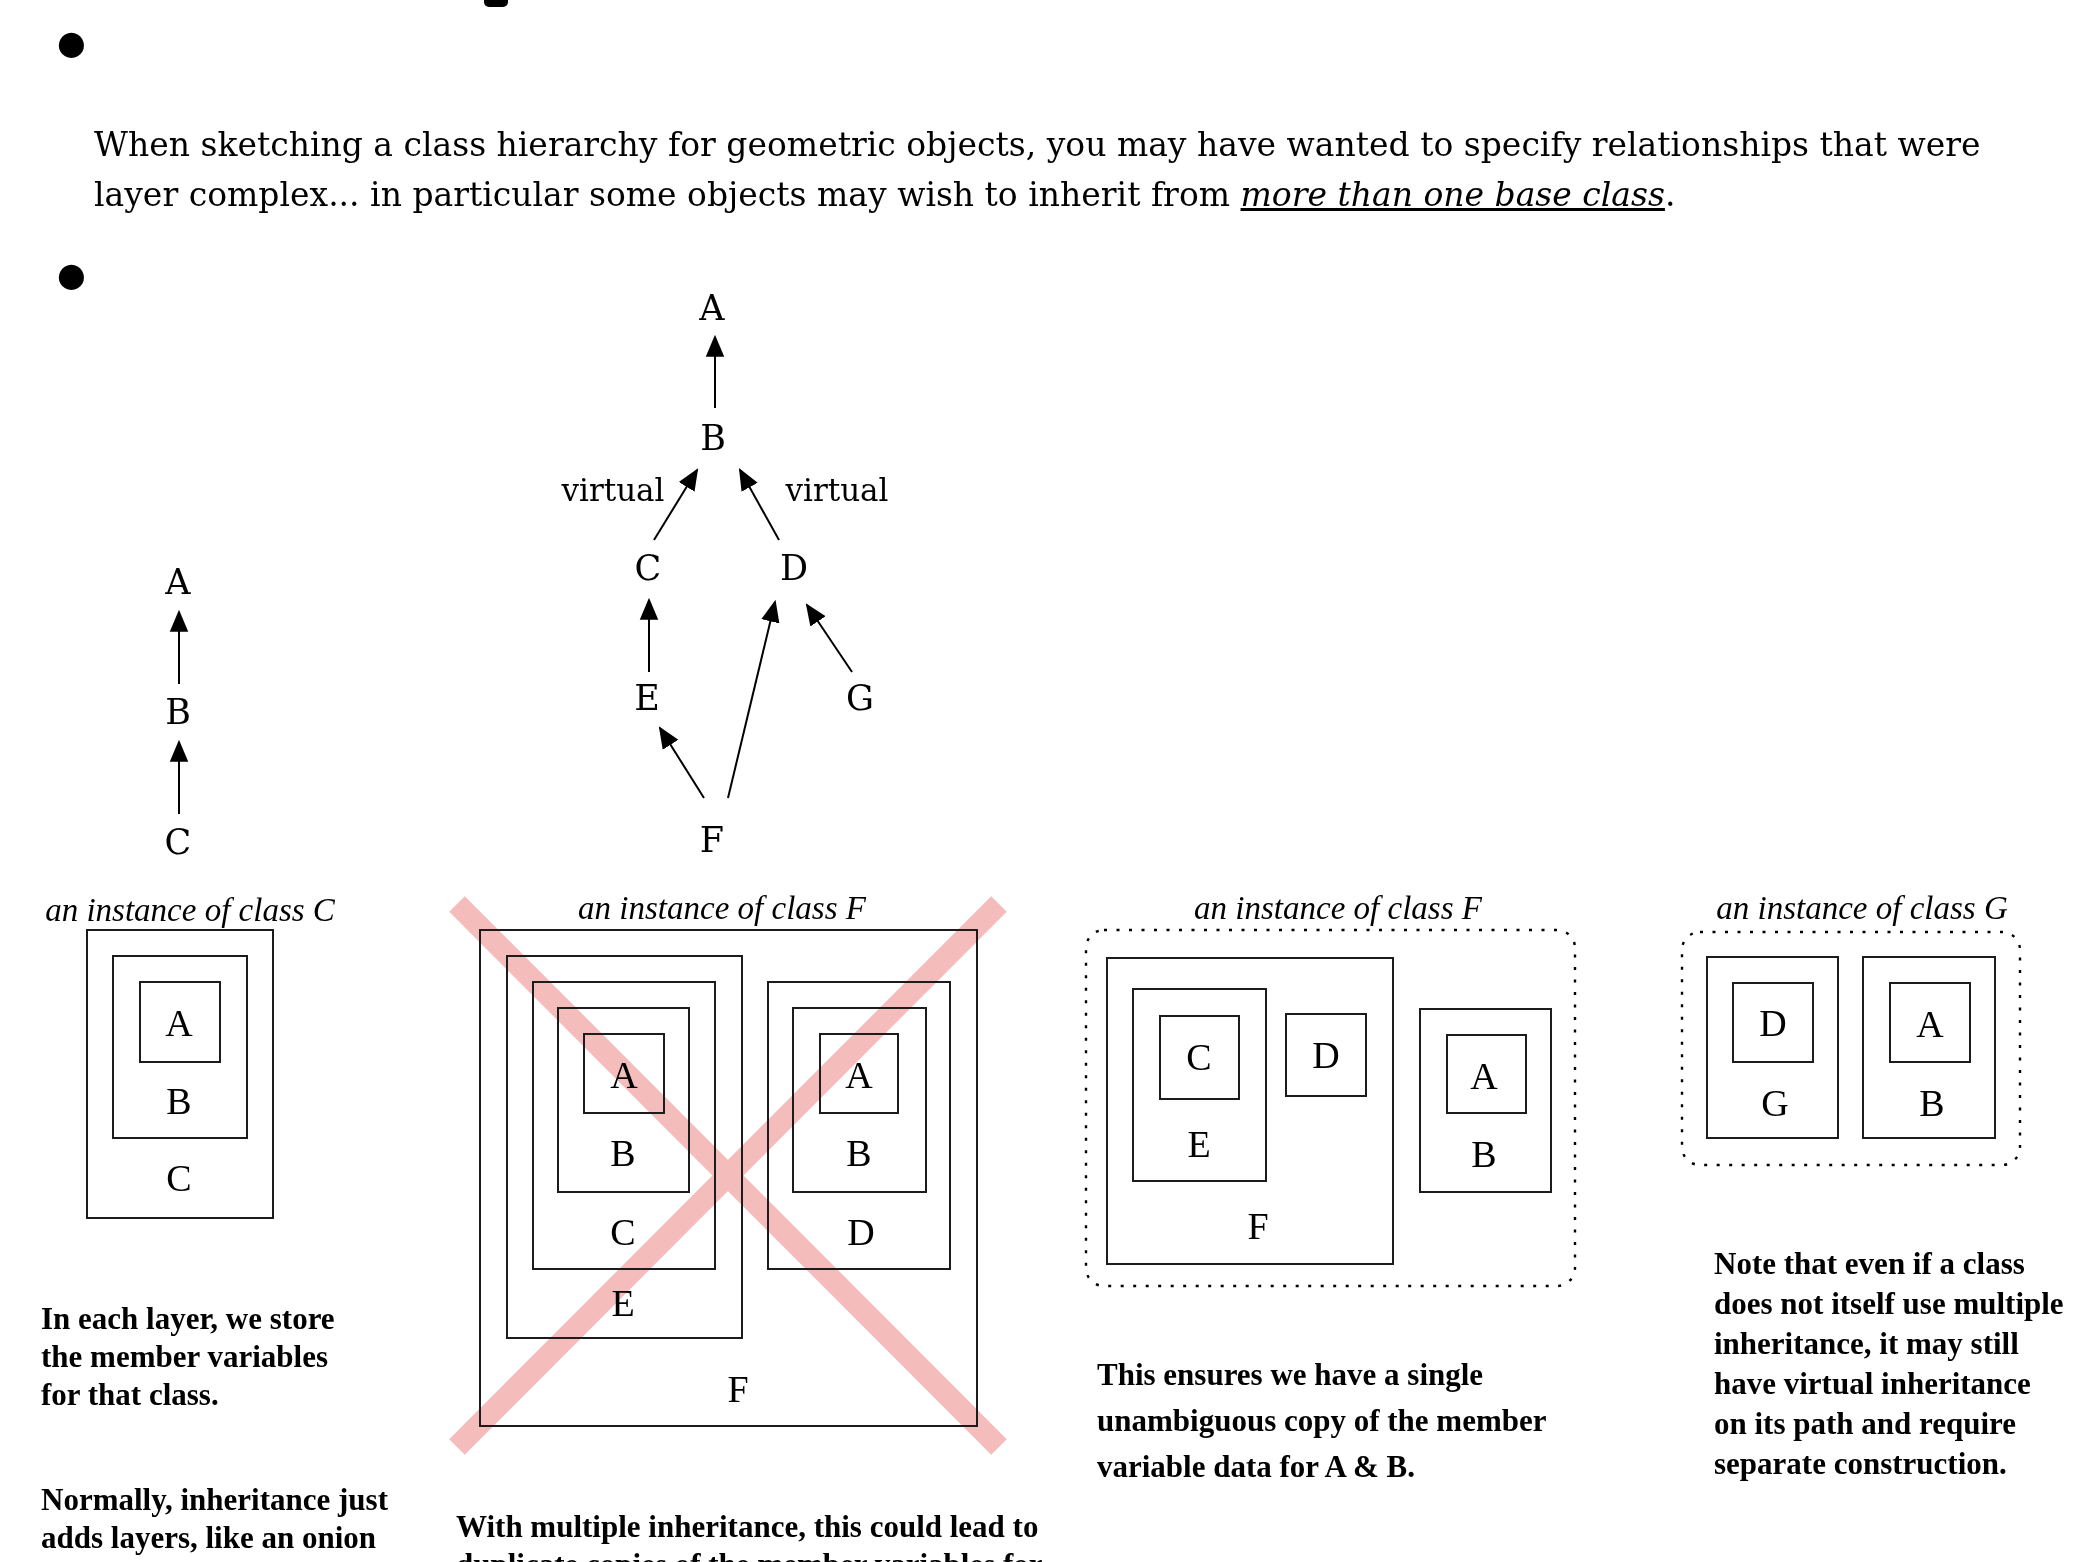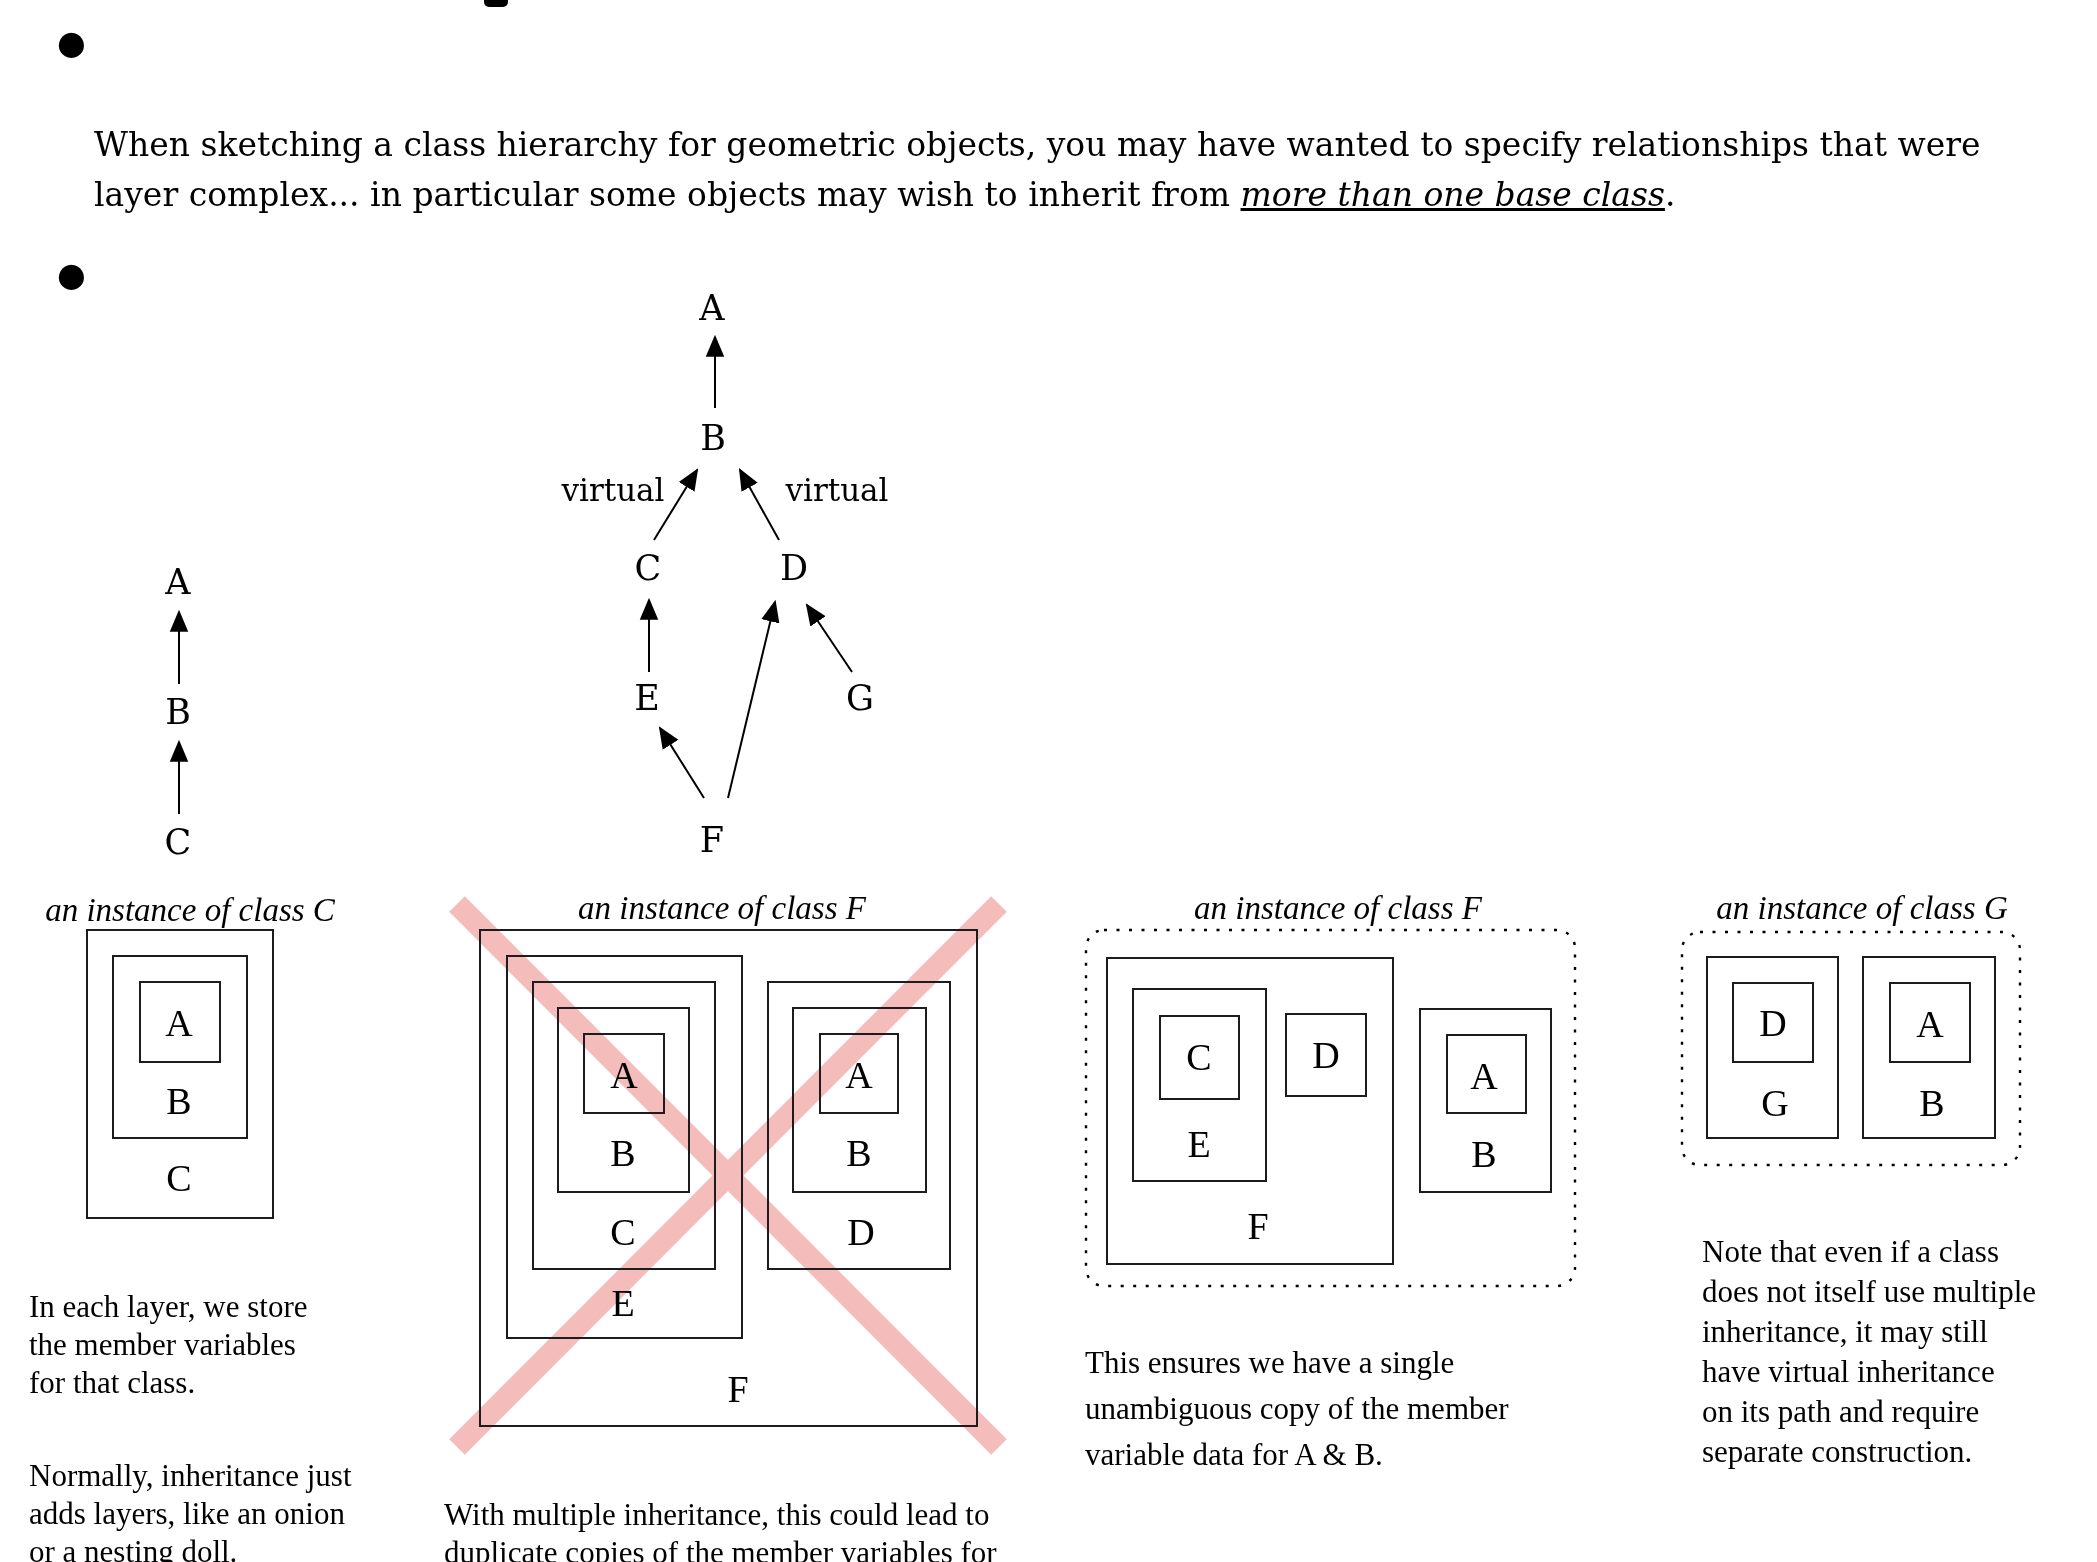--- a/index.html
+++ b/index.html
@@ -92,21 +92,21 @@
   }
 
   
   .note {
     position: absolute;
     font-family: "Liberation Serif", serif;
     font-size: 31px;
     color: #000;
     white-space: pre-line;
   }
-  .note p { margin: 4px; }
+  .note p { margin: 16px; font-weight: bold; }
   #note-col1 { left: 25px;   top: 1246px; width: 390px;  line-height: 38px; }
   #note-col1 p + p { margin-top: 13px; }
   #note-col2 { left: 440px;  top: 1454px; width: 665px;  line-height: 38px; }
   #note-col3 { left: 1081px; top: 1290px; width: 600px;  line-height: 46px; }
   #note-col3 p + p { margin-top: 0; }
   #note-col4 { left: 1698px; top: 1188px; width: 395px;  line-height: 40px; }
 </style>
 </head>
 <body>
 

